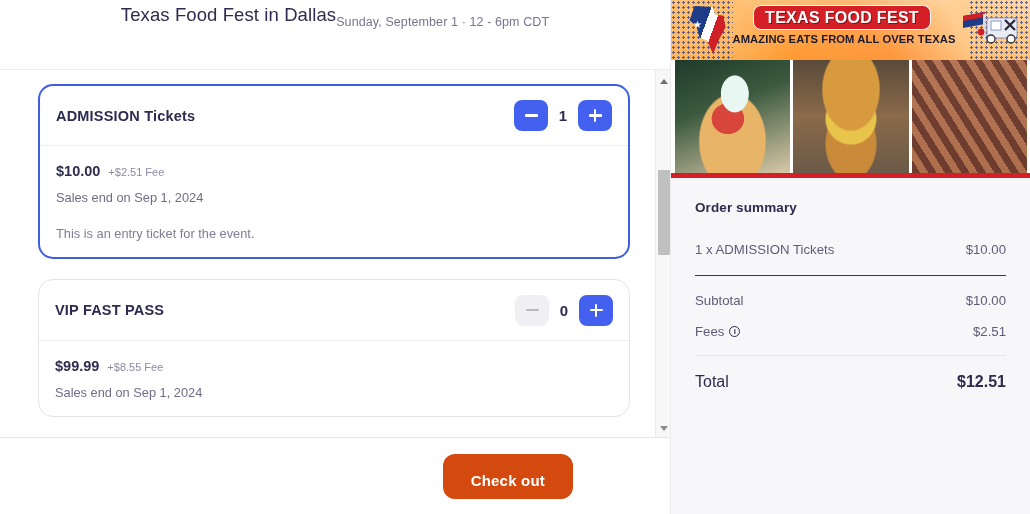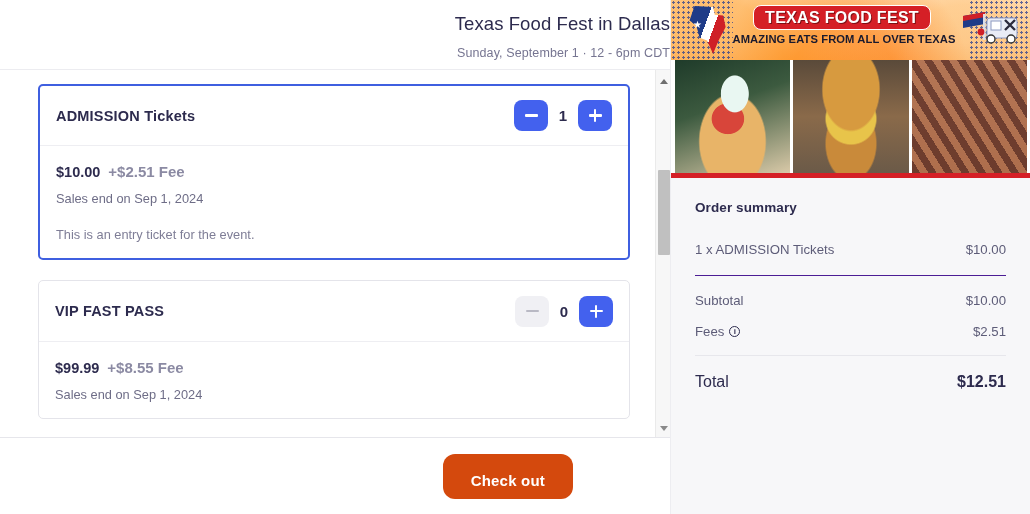--- a/index.html
+++ b/index.html
@@ -14,22 +14,22 @@
   
   .left {
     width: 670px; height: 514px;
     background: #ffffff;
     display: flex; flex-direction: column;
     position: relative;
   }
   .event-header {
     height: 70px;
     border-bottom: 1px solid #ececf0;
-    display: flex; flex-direction: column;
-    align-items: flex-end; justify-content: center;
+    display: flex; 
+    align-items: flex-start; justify-content: center;
     padding-top: 4px;
   }
   .event-title {
     font-size: 18.5px; color: #2d2b4e; font-weight: 400;
     letter-spacing: .1px; line-height: 1.2;
   }
   .event-datetime {
     font-size: 12.5px; color: #767591; margin-top: 11px; letter-spacing: .1px;
   }
 
@@ -38,21 +38,21 @@
     height: 368px;
     border-bottom: 1px solid #e6e6eb;
     overflow: hidden;
     background: #fff;
   }
   .tickets-inner { padding: 14px 40px 0 38px; }
 
   .ticket-card {
     background: #fff;
     border: 1px solid #e4e4ea;
-    border-radius: 5px;
+    border-radius: 15px;
     margin-bottom: 20px;
   }
   .ticket-card.selected {
     border: 2px solid #3f5fe0;
   }
   .ticket-head {
     height: 61px;
     display: flex; align-items: center; justify-content: space-between;
     padding: 0 16px 0 16px;
     border-bottom: 1px solid #eeeef2;
@@ -79,21 +79,21 @@
   .plus-v:before { left: 0; top: 5.3px; width: 13px; height: 2.5px; }
   .plus-v:after { top: 0; left: 5.3px; height: 13px; width: 2.5px; }
   .qty {
     min-width: 22px; text-align: center;
     font-size: 15px; font-weight: bold; color: #2d2b4e;
   }
 
   .ticket-body { padding: 17px 16px 16px 16px; }
   .price-row { display: flex; align-items: baseline; gap: 8px; }
   .price { font-size: 14.5px; font-weight: bold; color: #2d2b4e; }
-  .fee { font-size: 15px; color: #8b8aa3; font-weight: bold; }
+  .fee { font-size: 11px; color: #8b8aa3; }
   .sales-end { font-size: 12.8px; color: #6e6d87; margin-top: 11px; }
   .descr { font-size: 12.8px; color: #7e7d96; margin-top: 21px; }
 
   
   .scrollbar {
     position: absolute; top: 0; right: 0; width: 15px; height: 368px;
     background: #f7f7f7; border-left: 1px solid #eaeaea;
   }
   .sb-arrow {
     position: absolute; left: 0; width: 15px; height: 15px;

